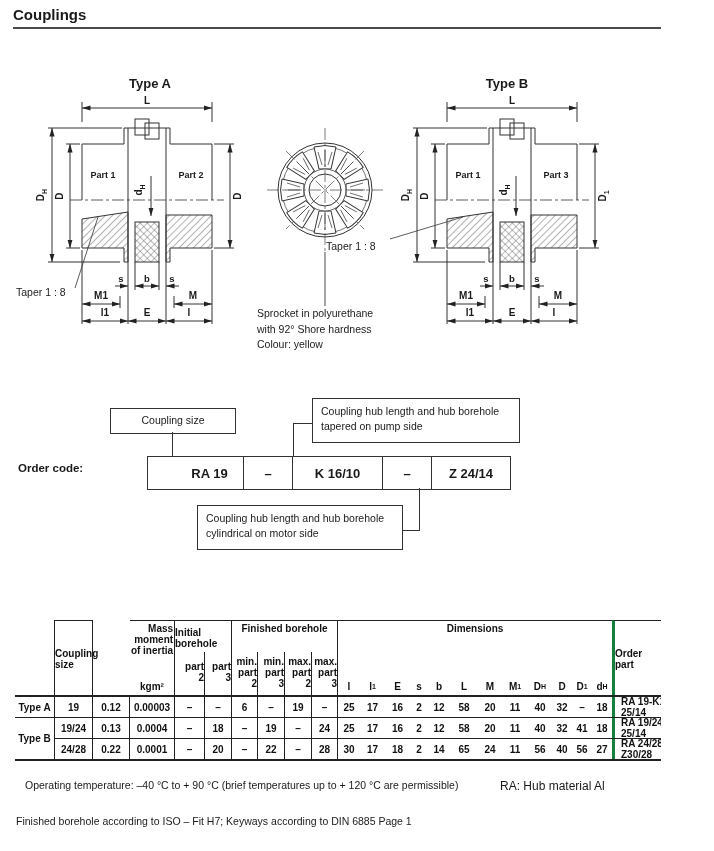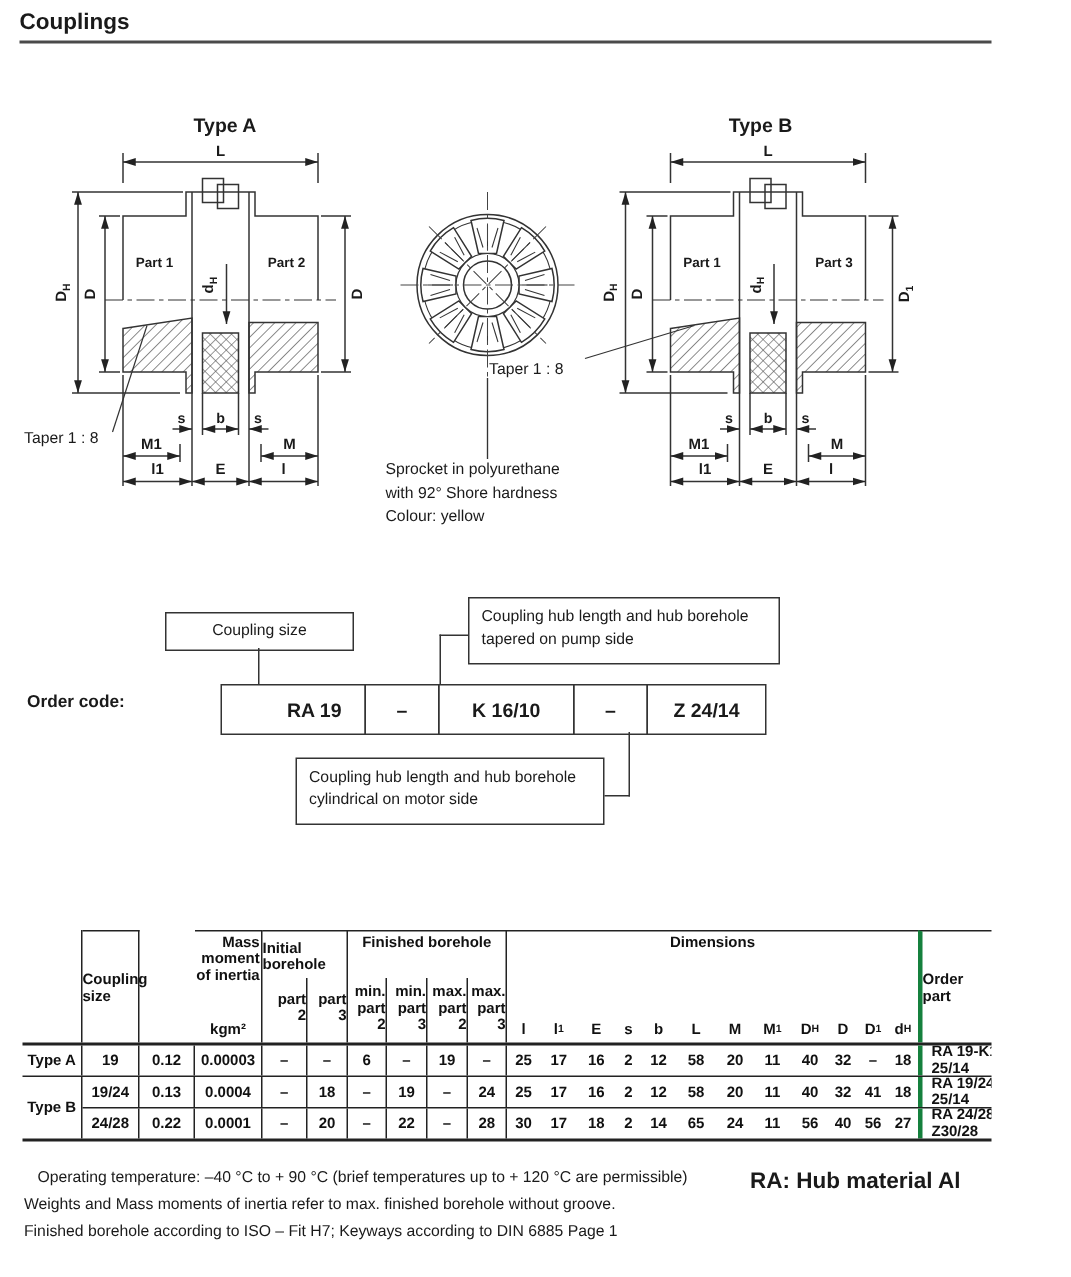--- a/index.html
+++ b/index.html
@@ -11,21 +11,21 @@
   .typetitle{top:76px;width:220px;text-align:center;font-size:13px;font-weight:bold;}
   .smalllabel{font-size:10.5px;text-align:right;}
   .note3{line-height:15.5px;font-size:10.5px;}
   .callout{border:1px solid #333;font-size:10.5px;line-height:1.45;background:#fff;}
   .callout.center{display:flex;align-items:center;justify-content:center;}
   .conn{background:#333;}
   .ocseg{display:flex;}
   .ocseg>div{border:1px solid #333;margin-left:-1px;height:32px;display:flex;align-items:center;justify-content:center;font-weight:bold;font-size:13px;}
   .oclabel{font-size:11.5px;font-weight:bold;}
   .foot{font-size:10.5px;}
-  .footb{font-size:15px;font-weight:bold;}
+  .footb{font-size:12px;font-weight:normal;}
   svg text{font-family:"Liberation Sans",sans-serif;}
   
   .tg{position:absolute;left:15px;top:620px;display:grid;
       grid-template-columns:40px 38px 37px 45px 30px 27px 26px 27px 27px 26px 22px 25px 25px 18px 22px 28px 24px 26px 24px 20px 20px 20px 98px;
       grid-template-rows:32px 43px 2px 20px 1px 20px 1px 20px 2px;}
   .c{display:flex;align-items:center;justify-content:center;font-weight:bold;font-size:10px;color:#111;line-height:11px;}
   .vr{border-right:1px solid #222;}
   .bt{border-top:1px solid #222;}
   .ol{border-left:3px solid #15803d;}
   .topal{align-items:flex-start;padding-top:2px;}
@@ -445,16 +445,15 @@
     <div class="c" style="grid-column:19;grid-row:8;">56</div>
     <div class="c" style="grid-column:20;grid-row:8;">40</div>
     <div class="c" style="grid-column:21;grid-row:8;">56</div>
     <div class="c" style="grid-column:22;grid-row:8;">27</div>
     <div class="c ol lft" style="grid-column:23;grid-row:8;">RA 24/28-K16/10-Z30/28</div>
     <div class="dv" style="grid-column:1/24;grid-row:9;"></div>
   </div>
 
   <div class="abs foot" style="left:25px;top:779px;">Operating temperature: –40 °C to + 90 °C  (brief temperatures up to + 120 °C are permissible)</div>
   <div class="abs footb" style="left:500px;top:779px;">RA: Hub material Al</div>
-  <div class="abs foot" style="left:16px;top:797px;">Weights and Mass moments of inertia refer to max. finished borehole without groove.</div>
   <div class="abs foot" style="left:16px;top:815px;">Finished borehole according to ISO – Fit H7; Keyways according to DIN 6885 Page 1</div>
 
 </div>
 
 </body></html>

